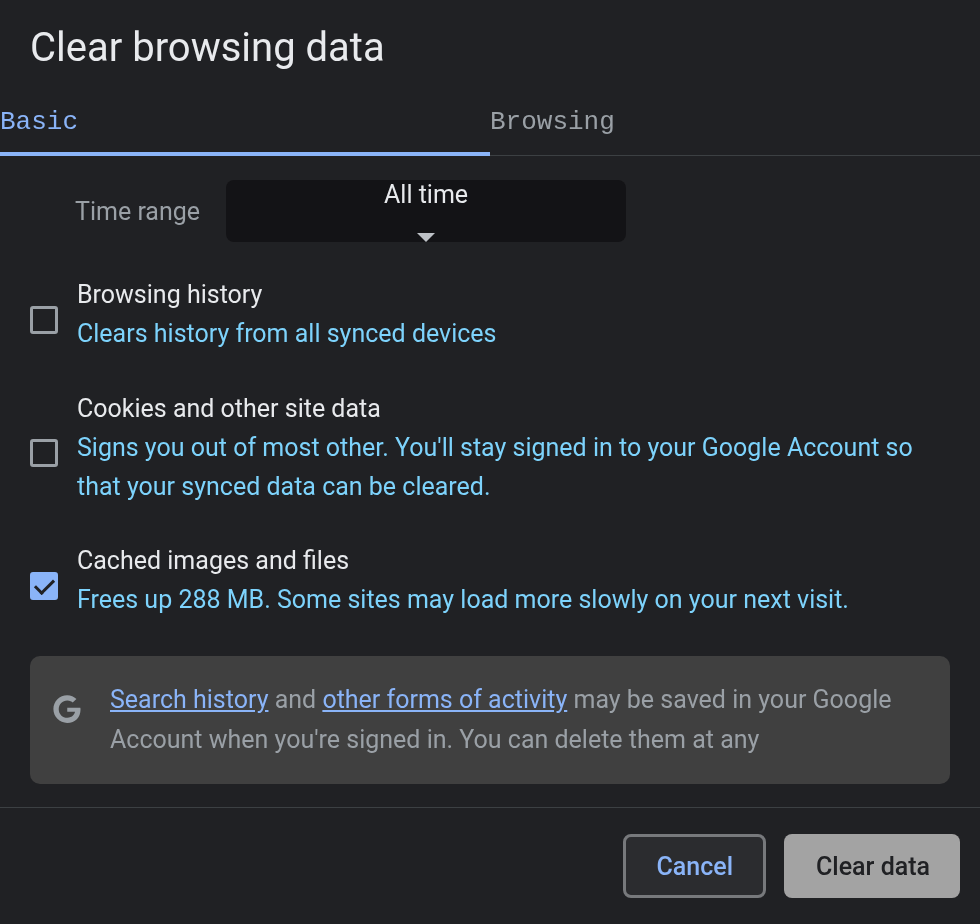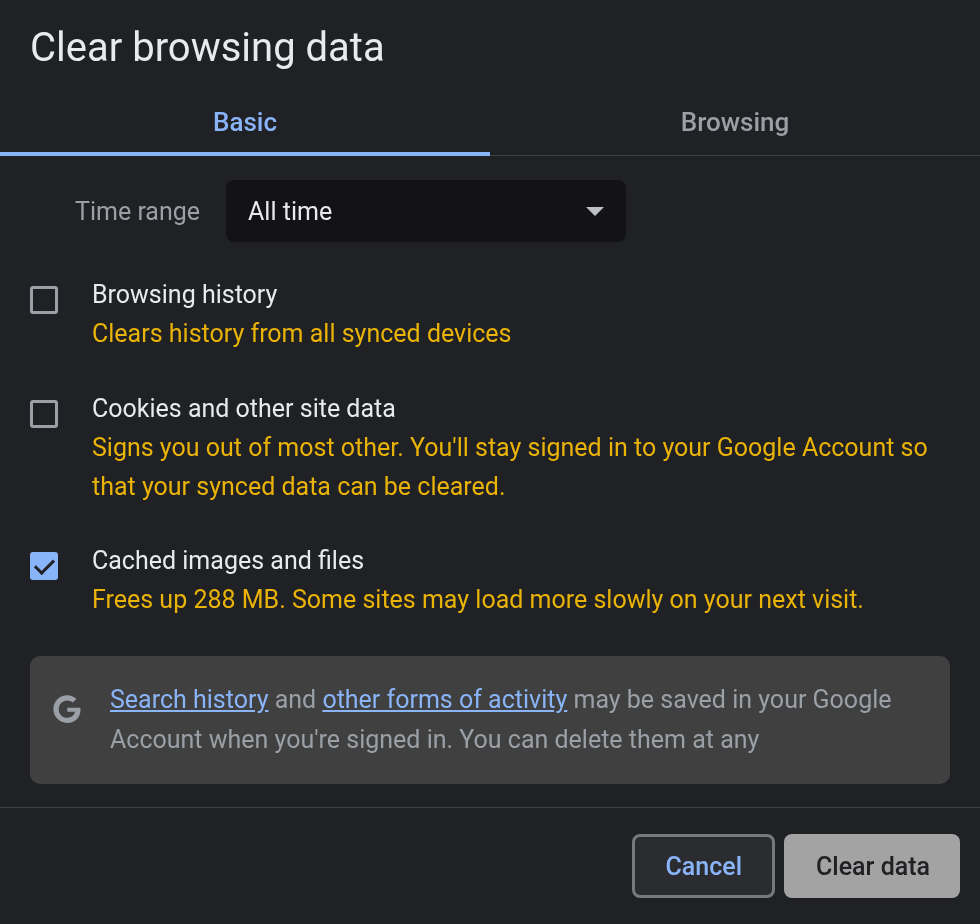--- a/index.html
+++ b/index.html
@@ -22,27 +22,27 @@
     font-weight: 400;
     color: #e8eaed;
     padding: 24px 30px 20px 30px;
   }
   .tabs {
     display: flex;
     border-bottom: 1px solid #3c4043;
   }
   .tab {
     flex: 1;
-    text-align: center;
     padding: 16px 0 18px 0;
     font-size: 26px;
     font-weight: 500;
     color: #9aa0a6;
     cursor: pointer;
     position: relative;
+    font-family: Liberation Mono, monospace;
   }
   .tab.active {
     color: #8ab4f8;
   }
   .tab.active::after {
     content: "";
     position: absolute;
     left: 0; right: 0; bottom: -1px;
     height: 4px;
     background: #8ab4f8;
@@ -67,36 +67,37 @@
     background: #131316;
     border: none;
     border-radius: 8px;
     height: 62px;
     width: 400px;
     display: flex;
     align-items: center;
     justify-content: space-between;
     padding: 0 22px;
     cursor: pointer;
+    flex-direction: column;
   }
   .select-value {
     font-size: 25px;
     color: #e8eaed;
   }
   .chevron {
     width: 0; height: 0;
     border-left: 9px solid transparent;
     border-right: 9px solid transparent;
     border-top: 9px solid #bdc1c6;
   }
 
   .option-row {
     display: flex;
-    align-items: flex-start;
-    gap: 34px;
+    align-items: center;
+    gap: 19px;
     padding: 20px 30px 20px 30px;
   }
   .checkbox {
     width: 28px;
     height: 28px;
     border: 3px solid #9aa0a6;
     border-radius: 3px;
     flex-shrink: 0;
     margin-top: 6px;
     cursor: pointer;
@@ -122,21 +123,21 @@
     flex-direction: column;
     gap: 6px;
   }
   .option-title {
     font-size: 25px;
     color: #e8eaed;
     font-weight: 400;
   }
   .option-desc {
     font-size: 25px;
-    color: #eab308;
+    color: #7dd3fc;
     line-height: 1.55;
   }
 
   .info-box {
     margin: 16px 30px 0 30px;
     background: #404040;
     border-radius: 10px;
     padding: 24px 20px 24px 20px;
     display: flex;
     align-items: flex-start;
@@ -158,21 +159,21 @@
     color: #8ab4f8;
     text-decoration: underline;
     cursor: pointer;
   }
 
   .footer {
     border-top: 1px solid #3c4043;
     padding: 26px 20px;
     display: flex;
     justify-content: flex-end;
-    gap: 9px;
+    gap: 18px;
   }
   .btn {
     height: 64px;
     padding: 0 30px;
     border-radius: 8px;
     font-size: 25px;
     font-weight: 500;
     cursor: pointer;
     display: flex;
     align-items: center;

